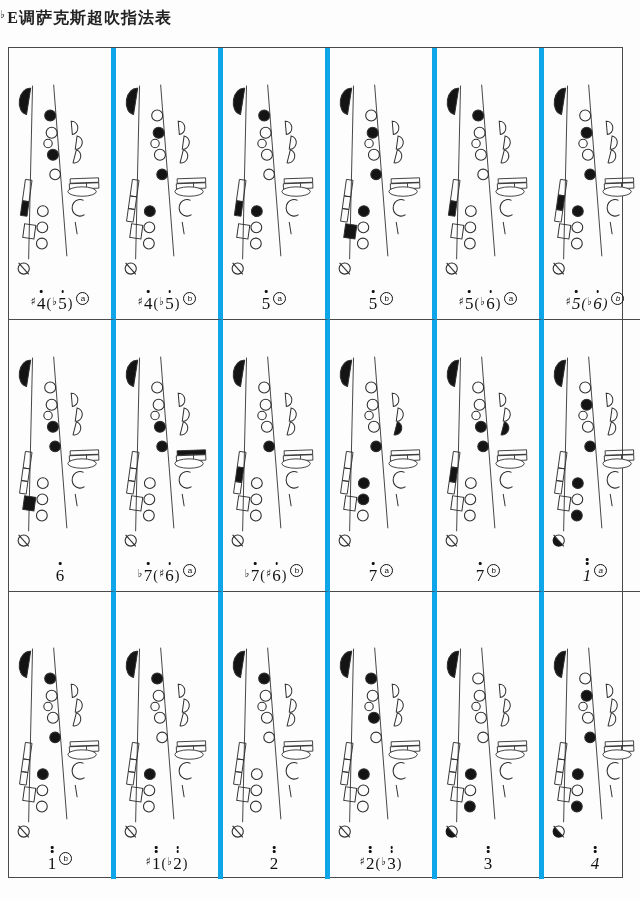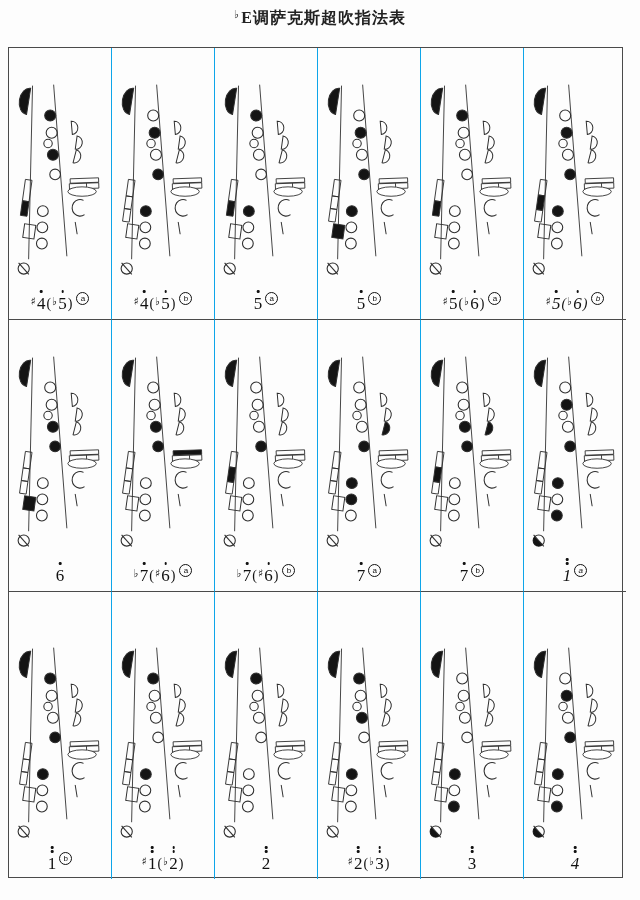--- a/index.html
+++ b/index.html
@@ -1,25 +1,25 @@
 <!DOCTYPE html>
 <html><head>
 <meta charset="utf-8">
 <style>
   html,body{margin:0;padding:0;background:#ffffff;}
   #page{position:relative;width:640px;height:900px;background:#fdfdfd;overflow:hidden;
         font-family:"Liberation Serif","DejaVu Serif",serif;color:#111;}
-  .title{position:absolute;top:8px;left:0;width:640px;text-align:center;
+  .title{position:absolute;top:8px;left:0;width:640px;
          font-size:16px;font-weight:bold;letter-spacing:1px;color:#222;
          font-family:"Liberation Serif","DejaVu Serif",serif;}
   .title-flat{font-size:11px;vertical-align:5px;margin-right:1px;font-family:"DejaVu Sans",sans-serif;}
   .grid{position:absolute;left:8px;top:47px;width:615px;height:831px;
         display:grid;grid-template-columns:repeat(6,1fr);grid-template-rows:272px 272px 287px;
         border:1px solid #4a4a4a;box-sizing:border-box;}
-  .cell{position:relative;border-right:1px solid #0ea5e9;border-bottom:1px solid #4a4a4a;box-sizing:border-box;}
+  .cell{position:relative;border-right:5px solid #0ea5e9;border-bottom:1px solid #4a4a4a;box-sizing:border-box;}
   .cell:nth-child(6n){border-right:none;font-style:italic;}
   .cell:nth-child(n+13){border-bottom:none;}
   .cell svg{display:block;margin:5px auto 0 auto;}
   .cell:nth-child(n+13) svg{margin-top:24px;}
   .lbl{position:absolute;left:0;right:0;bottom:7px;text-align:center;white-space:nowrap;line-height:1;}
   .num{position:relative;display:inline-block;font-size:17px;line-height:1;font-weight:500;}
   .dots{position:absolute;left:50%;transform:translateX(-50%);bottom:100%;margin-bottom:2px;
         display:flex;flex-direction:column;align-items:center;gap:1.5px;}
   .dots i{width:2.6px;height:2.6px;background:#111;border-radius:50%;display:block;}
   .acc{font-size:11px;vertical-align:4px;margin-right:1px;font-family:"DejaVu Sans",sans-serif;}

